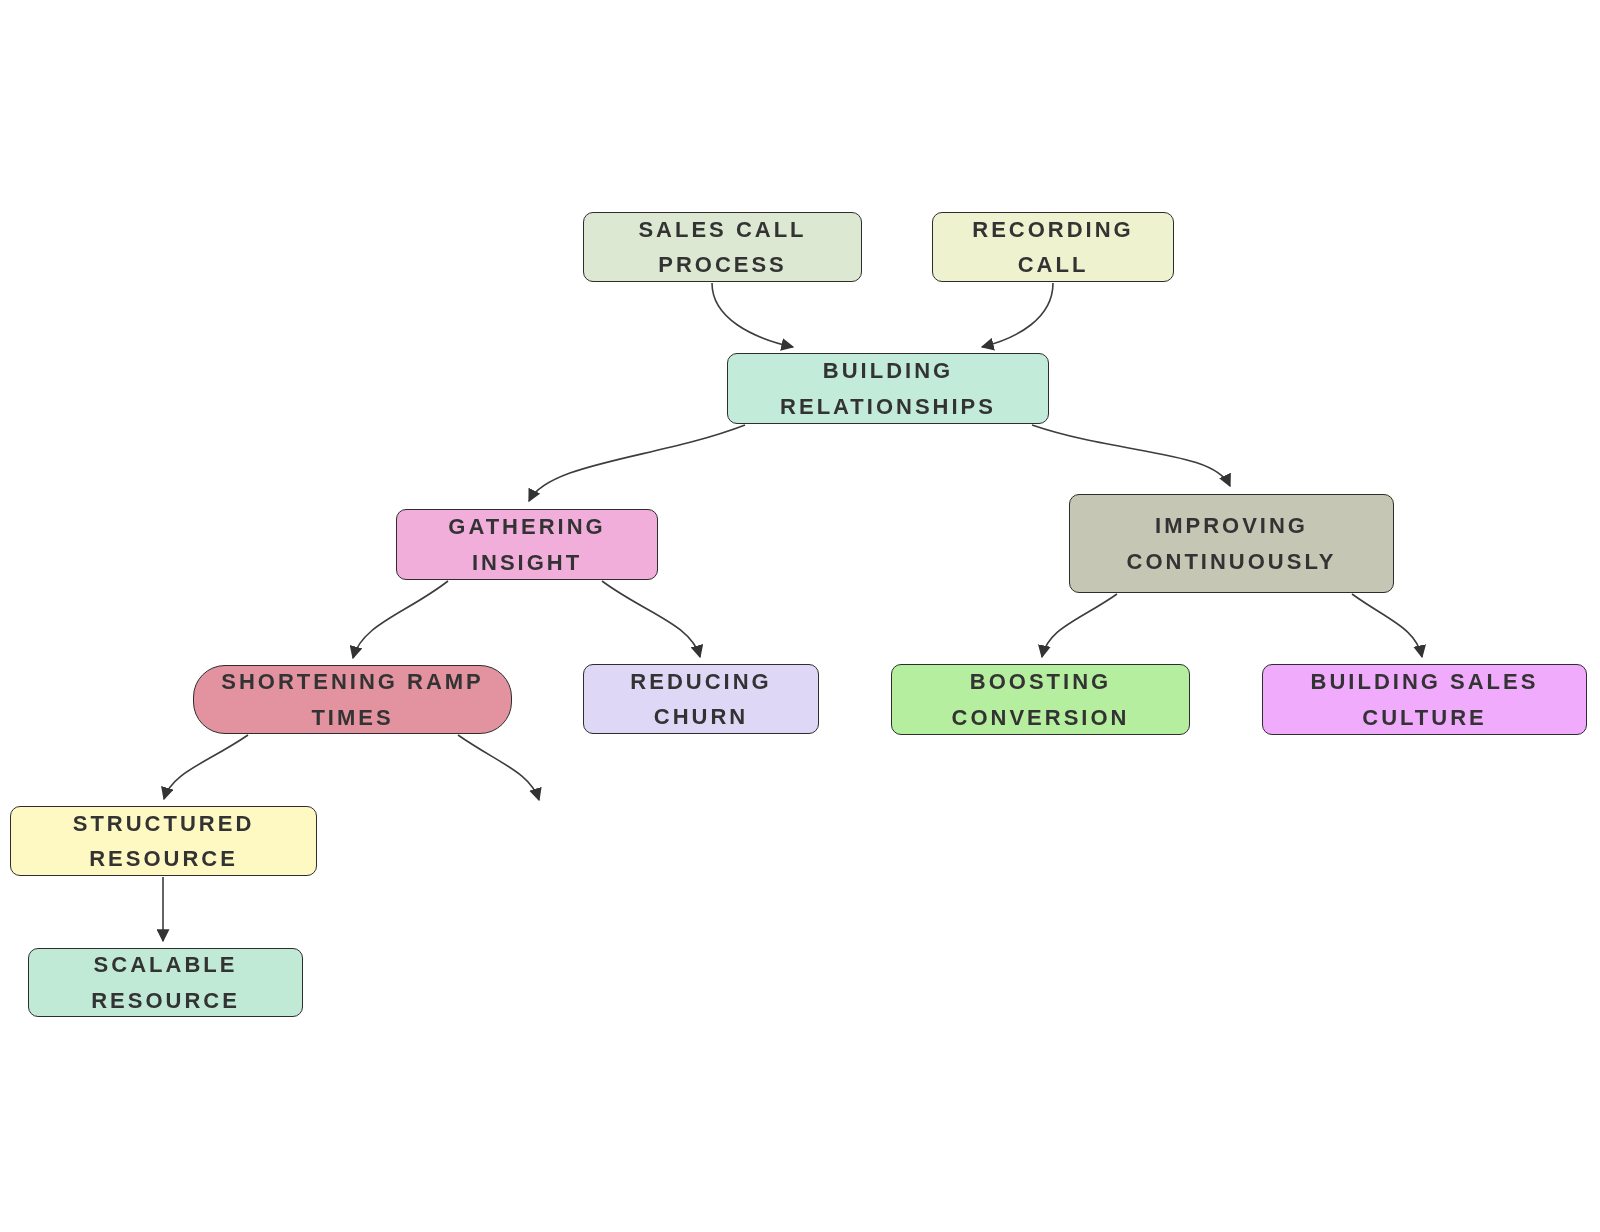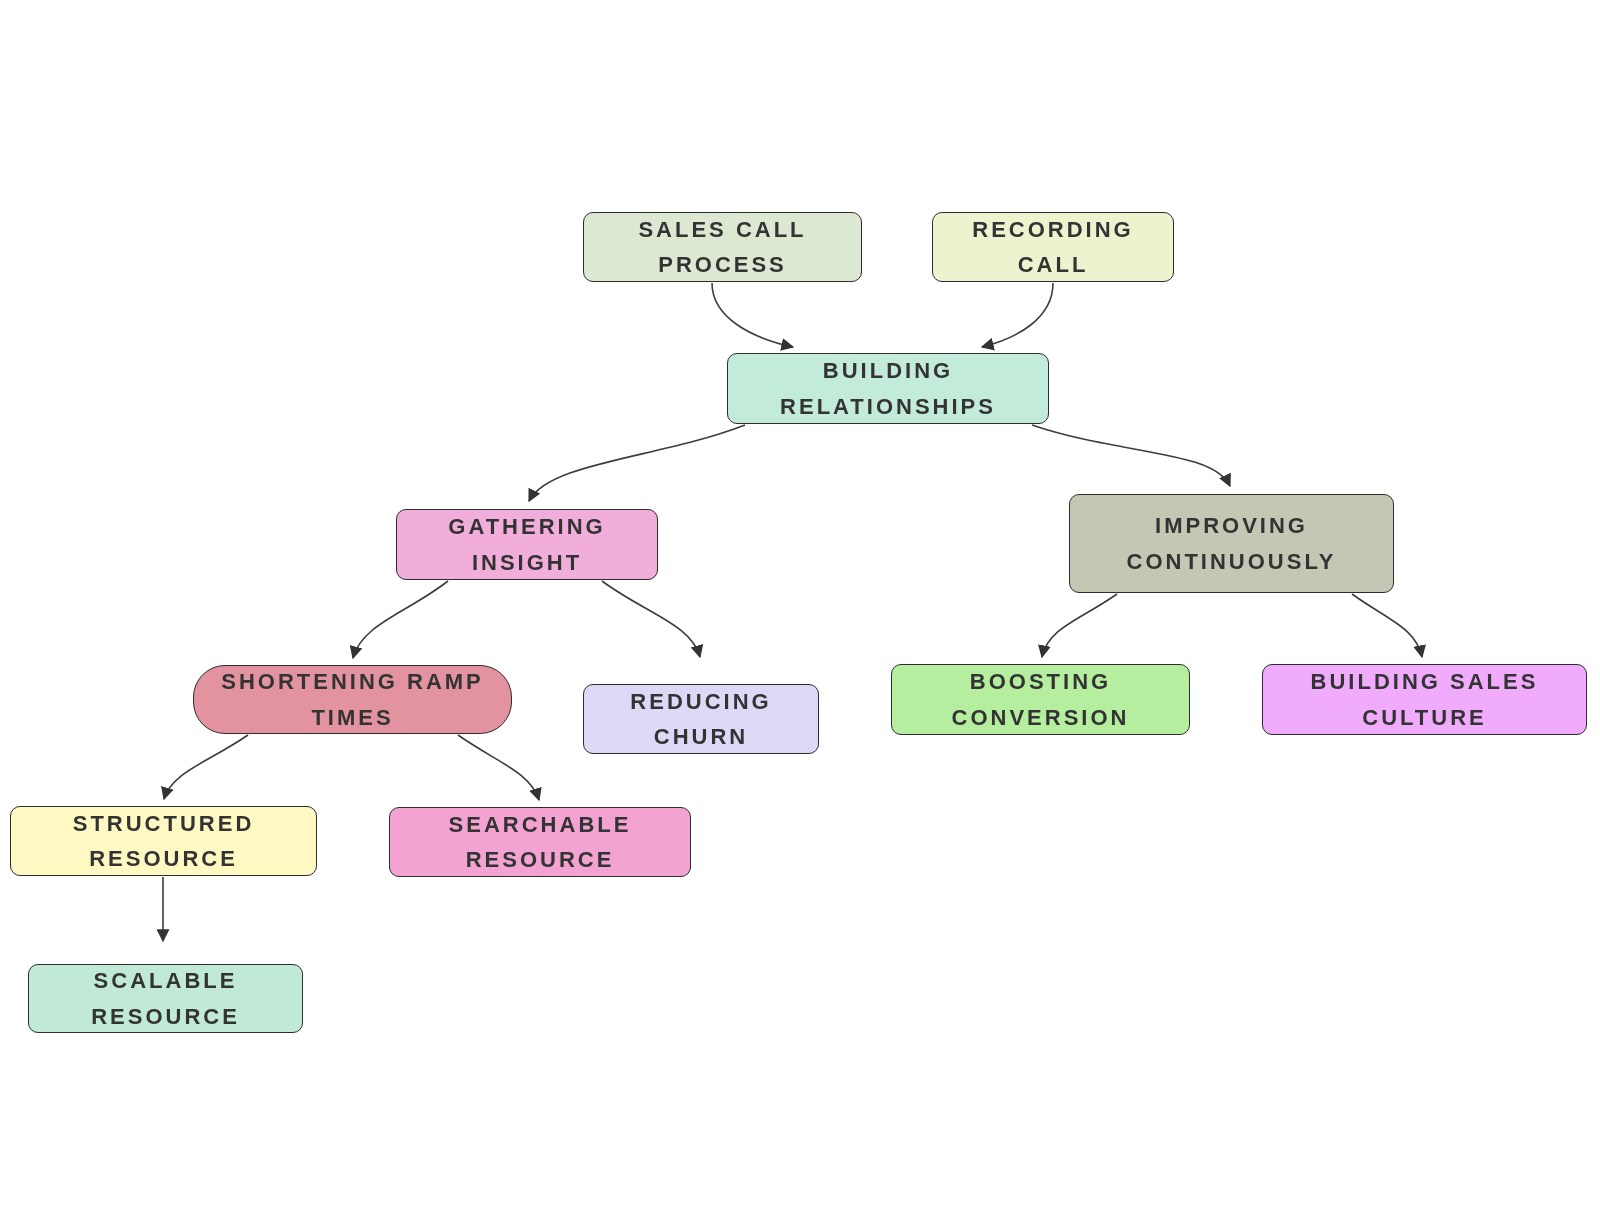--- a/index.html
+++ b/index.html
@@ -89,37 +89,34 @@
 
   <div class="node" style="left: 1069px; top: 494px; width: 325px; height: 99px; background-color: rgb(197, 198, 180);">
     <span class="node-label">IMPROVING
 CONTINUOUSLY</span>
   </div>
 
   <div class="node" style="left: 193px; top: 665px; width: 319px; height: 69px; background-color: rgb(227, 147, 159); border-radius: 32px;">
     <span class="node-label">SHORTENING RAMP TIMES</span>
   </div>
 
-  <div class="node" style="left: 583px; top: 684px; width: 236px; height: 70px; background-color: rgb(222, 215, 246); text-align: center;">
+  <div class="node" style="left: 583px; top: 664px; width: 236px; height: 70px; background-color: rgb(222, 215, 246); text-align: center;">
     <span class="node-label">REDUCING CHURN</span>
   </div>
 
   <div class="node" style="left: 891px; top: 664px; width: 299px; height: 71px; background-color: rgb(182, 238, 159); justify-content: flex-end;">
     <span class="node-label">BOOSTING CONVERSION</span>
   </div>
 
   <div class="node" style="left: 1262px; top: 664px; width: 325px; height: 71px; background-color: #f0abfc;">
     <span class="node-label">BUILDING SALES CULTURE</span>
   </div>
 
   <div class="node" style="left: 10px; top: 806px; width: 307px; height: 70px; background-color: #fef9c3;">
     <span class="node-label">STRUCTURED RESOURCE</span>
   </div>
 
-  <div class="node" style="left: 389px; top: 807px; width: 302px; height: 70px; background-color: rgb(242, 163, 209);">
-    <span class="node-label">SEARCHABLE RESOURCE</span>
-  </div>
 
-  <div class="node" style="left: 28px; top: 948px; width: 275px; height: 69px; background-color: rgb(192, 234, 213); margin-top: 16px;">
+  <div class="node" style="left: 28px; top: 948px; width: 275px; height: 69px; background-color: rgb(192, 234, 213);">
     <span class="node-label">SCALABLE RESOURCE</span>
   </div>
 
 </div>
 
 </body></html>

